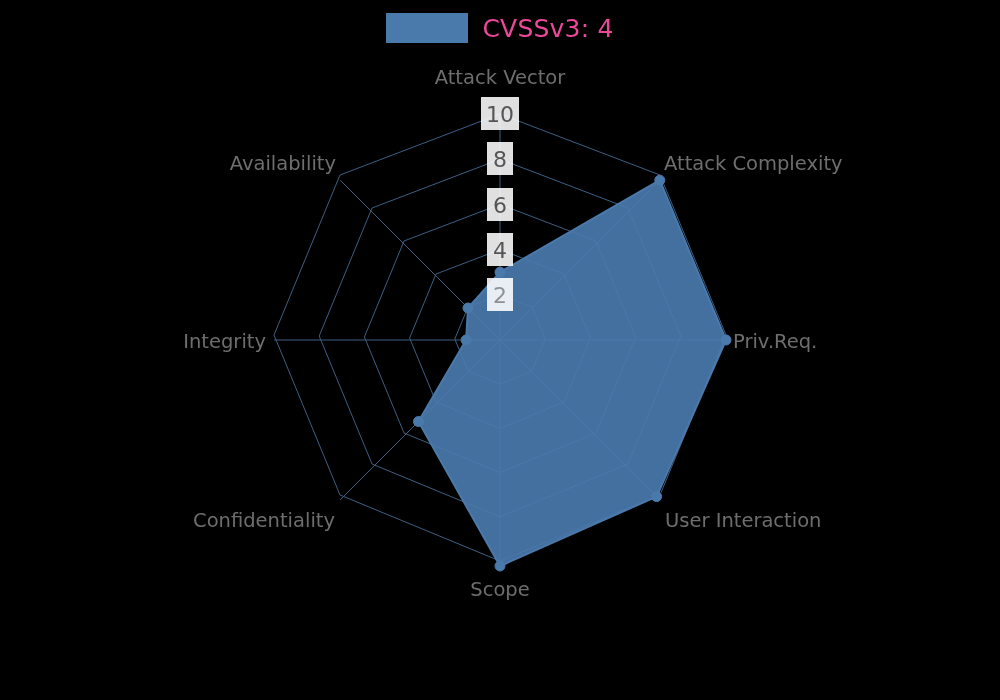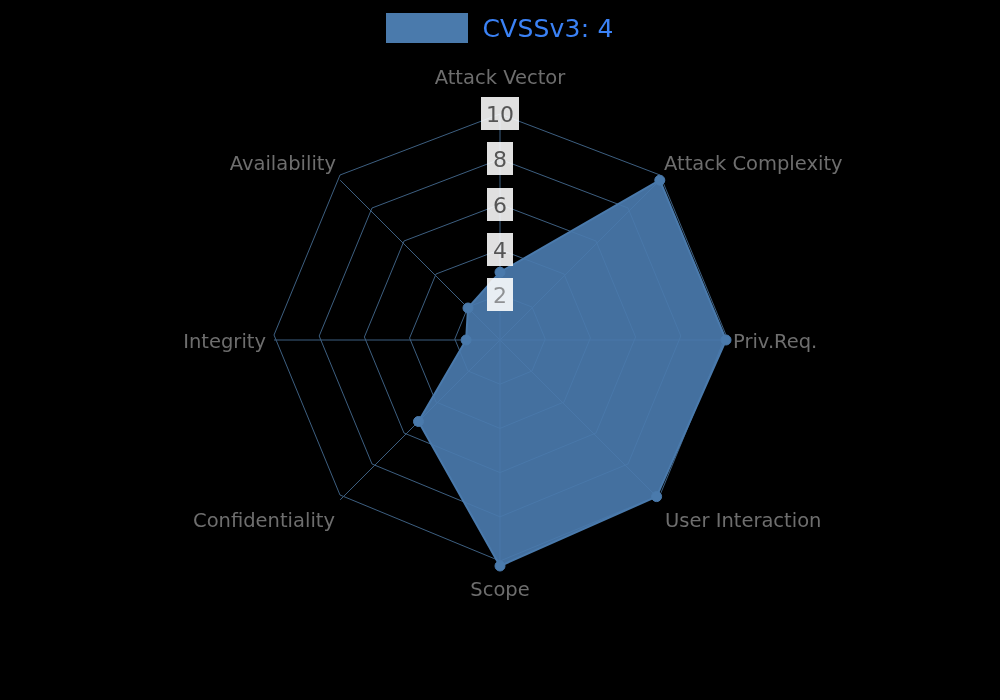--- a/index.html
+++ b/index.html
@@ -42,21 +42,21 @@
     gap: 14px;
     pointer-events: none;
   }
   .legend-swatch {
     width: 82px;
     height: 30px;
     background: #4a7aac;
     display: block;
   }
   .legend-label {
-    color: #3b82f6;
+    color: #ec4899;
     font-size: 25px;
     font-family: "DejaVu Sans", sans-serif;
     letter-spacing: 0.2px;
     white-space: nowrap;
   }
   .axis-label {
     fill: #6e6e6e;
     font-size: 19.5px;
     font-family: "DejaVu Sans", sans-serif;
   }

